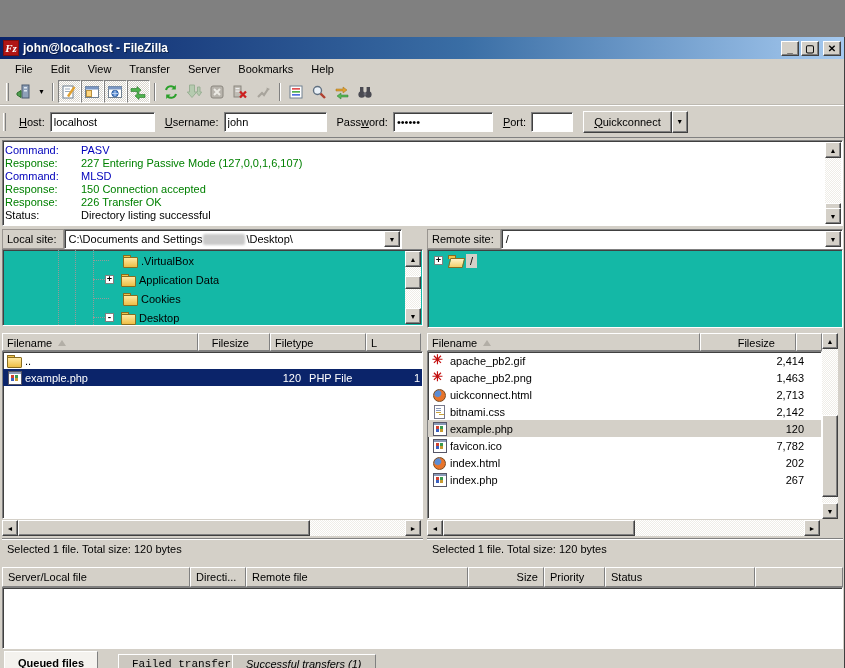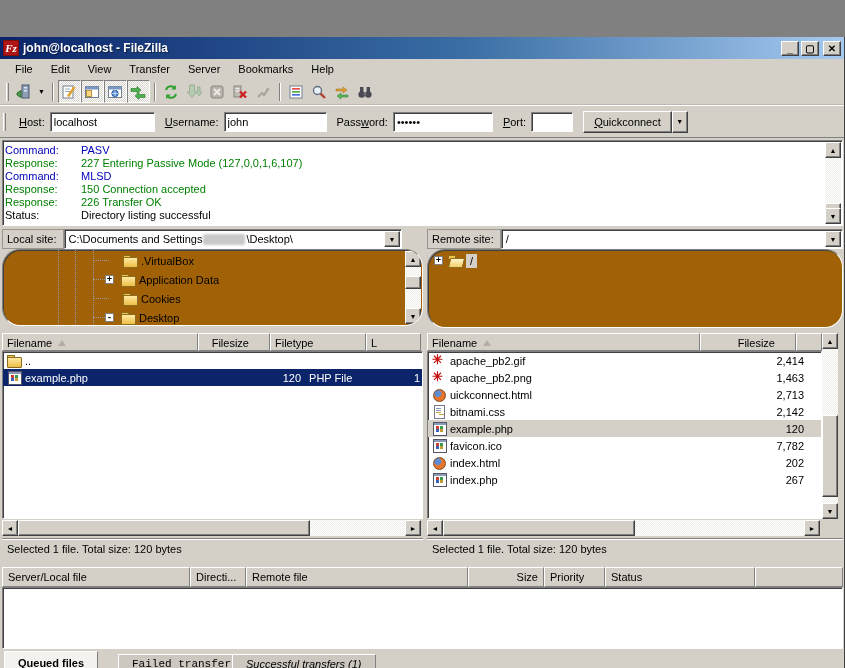--- a/index.html
+++ b/index.html
@@ -63,21 +63,21 @@
   .sbthumb { position:absolute; background:#d4d0c8; border:1px solid; border-color:#fff #404040 #404040 #fff; box-shadow:inset -1px -1px 0 #808080; }
 
   
   .sitebar { position:absolute; height:20px; display:flex; }
   .sitelabel { padding:3px 6px 0 4px; border:1px solid #999590; background:#d4d0c8; flex:none; }
   .combo { flex:1; background:#fff; border:1px solid; border-color:#808080 #fff #fff #808080; box-shadow:inset 1px 1px 0 #404040; display:flex; align-items:center; padding-left:4px; position:relative; }
   .combo .cbtn { position:absolute; right:1px; top:1px; bottom:1px; width:16px; background:#d4d0c8; border:1px solid; border-color:#fff #404040 #404040 #fff; box-shadow:inset -1px -1px 0 #808080; font-size:7px; text-align:center; line-height:15px; }
   .blurred { display:inline-block; width:42px; height:11px; background:#c9c9c9; filter:blur(1.3px); border-radius:2px; vertical-align:-2px; margin:0 1px; }
 
   
-  .tree { position:absolute; background:#a16207; overflow:hidden;border-radius:18px; }
+  .tree { position:absolute; background:#14b8a6; overflow:hidden; }
   .tree-row { position:absolute; left:0; height:19px; display:flex; align-items:center; }
   .exp { width:9px; height:9px; border:1px solid #808080; background:#fff; font:bold 9px/8px "Liberation Mono",monospace; text-align:center; flex:none; }
   .exp:empty { visibility:hidden; }
   .vguide { position:absolute; border-left:1px dotted #999; width:0; }
   .hguide { position:absolute; border-top:1px dotted #999; height:0; }
   .sel-inactive { background:#d4d0c8; }
 
   
   .icon { display:inline-block; width:15px; height:13px; position:relative; flex:none; margin-right:3px; }
   .icon[data-icon="folder"]::before, .icon[data-icon="folder-open"]::before { content:""; position:absolute; left:0; top:1px; width:6px; height:3px; background:#f0c34c; border:1px solid #8a6d1f; border-bottom:none; border-radius:1px 1px 0 0; }

